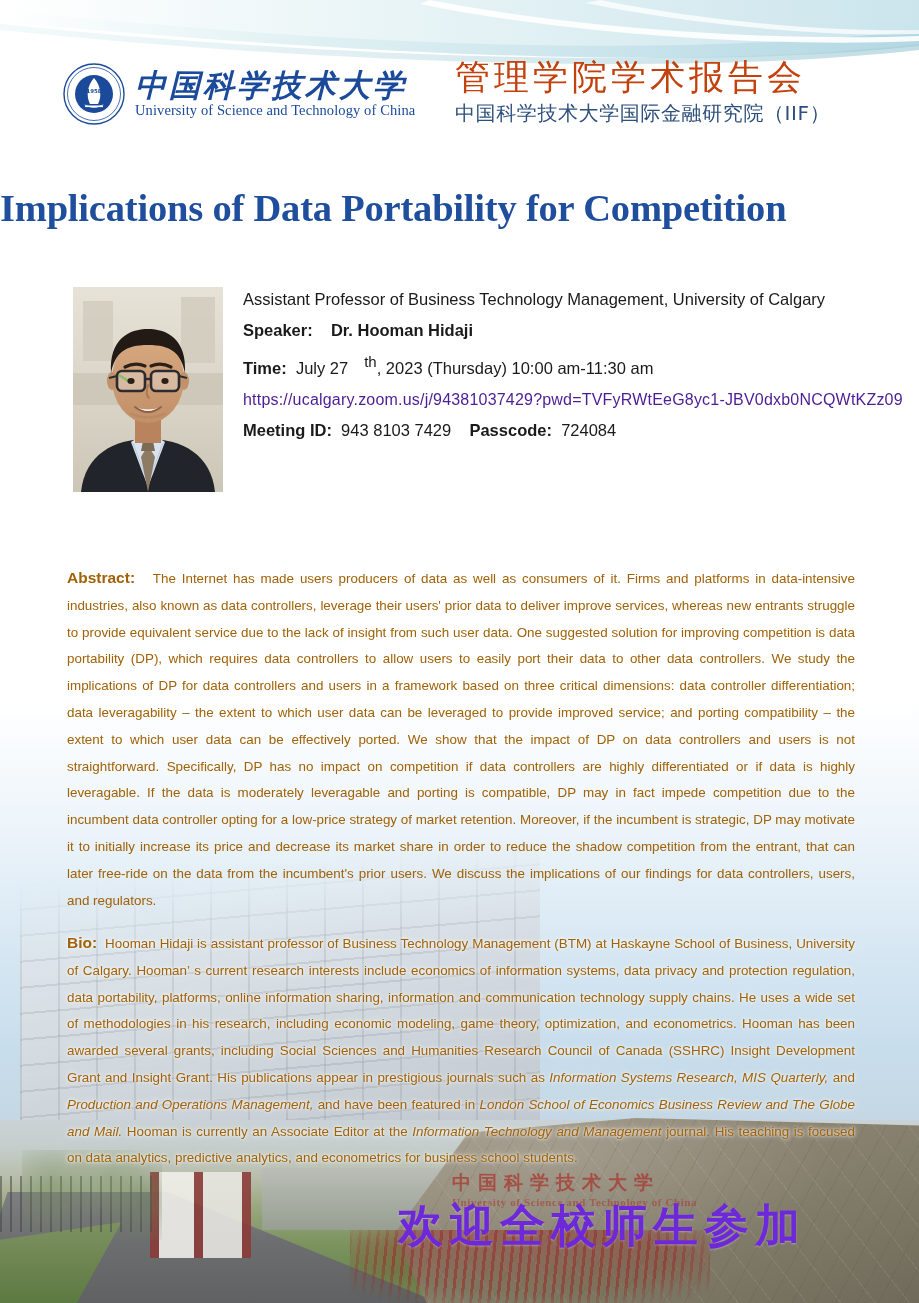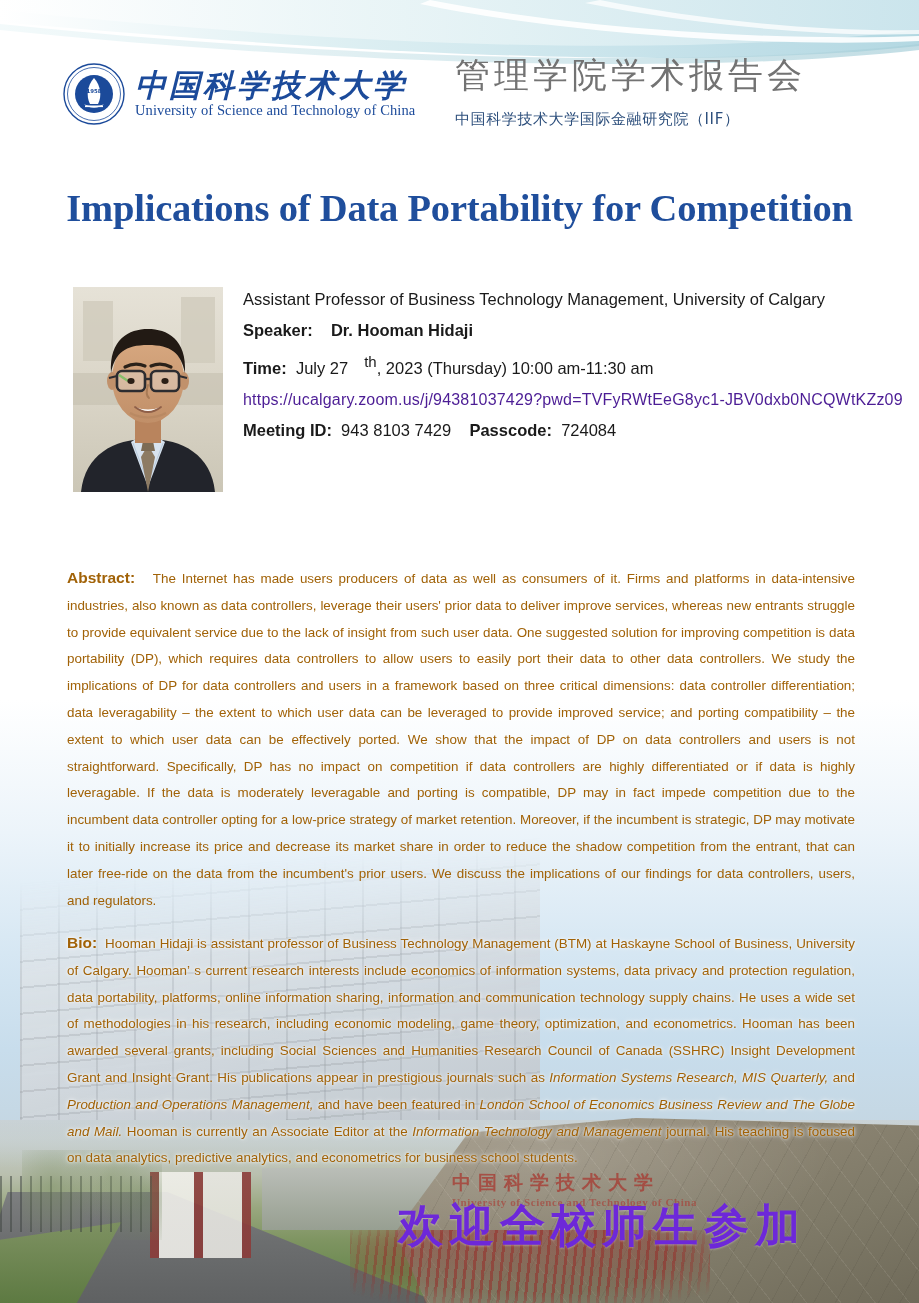--- a/index.html
+++ b/index.html
@@ -191,34 +191,33 @@
     color: #1b4a9a; letter-spacing: 3px; line-height: 1.05;
     white-space: nowrap;
   }
   .logo-en {
     font-family: "Liberation Serif", serif;
     font-size: 14.5px; color: #1b4a9a; letter-spacing: 0.1px;
     white-space: nowrap; margin-top: 1px;
   }
   .hdr-right { position: absolute; left: 455px; top: 0px; }
   .hdr-cn-main {
-    font-family: Liberation Mono, monospace;
-    font-size: 35px; color: #737373; letter-spacing: 4px;
+    font-family: Liberation Serif, serif;
+    font-size: 35px; color: #c2410c; letter-spacing: 4px;
     white-space: nowrap; line-height: 1.15;
   }
   .hdr-cn-sub {
     font-family: "DejaVu Sans", sans-serif;
-    font-size: 15px; color: #2d4f7c; letter-spacing: 0.6px;
-    white-space: nowrap; margin-top: 12px;
+    font-size: 20px; color: #2d4f7c; letter-spacing: 0.6px;
+    white-space: nowrap; margin-top: 2px;
   }
 
   
   .title {
     position: absolute; left: 0; top: 186px; width: 919px;
-    text-align: center;
     font-family: "Liberation Serif", serif;
     font-weight: 700;
     font-size: 38.5px;
     color: #1f4e9c;
     letter-spacing: -0.2px;
     white-space: nowrap;
   }
 
   
   .portrait {

